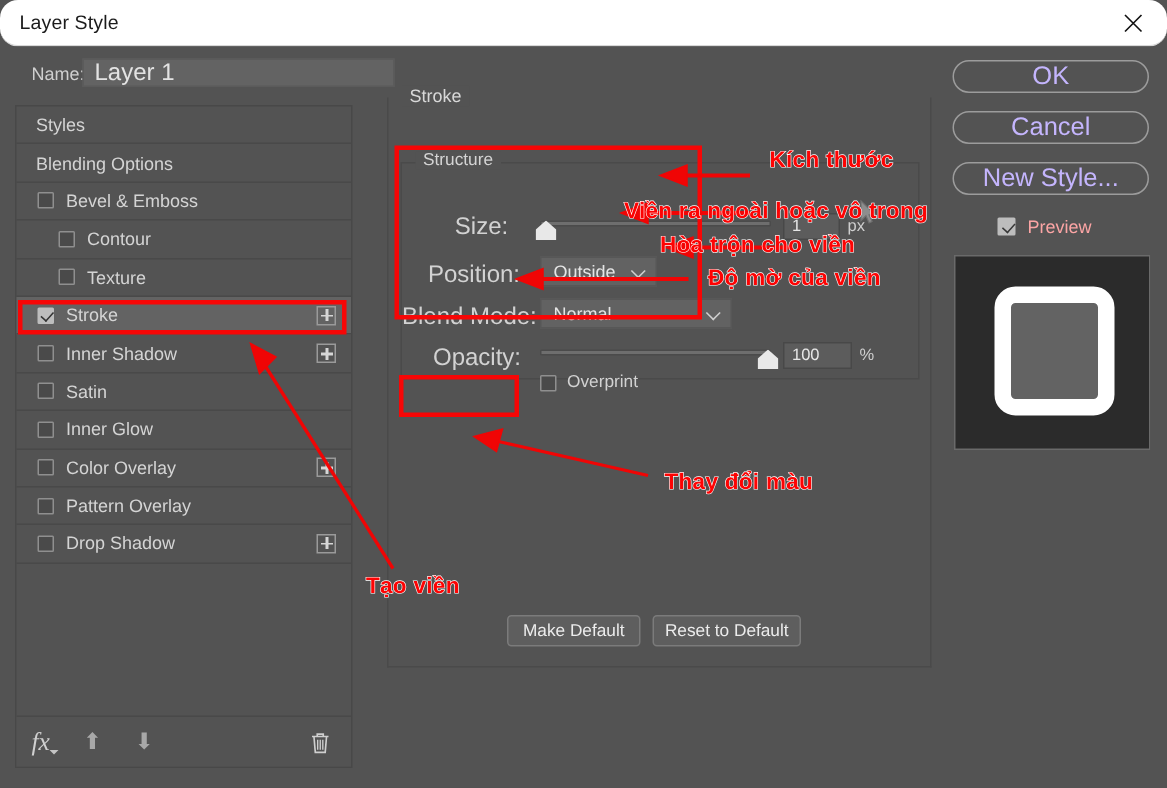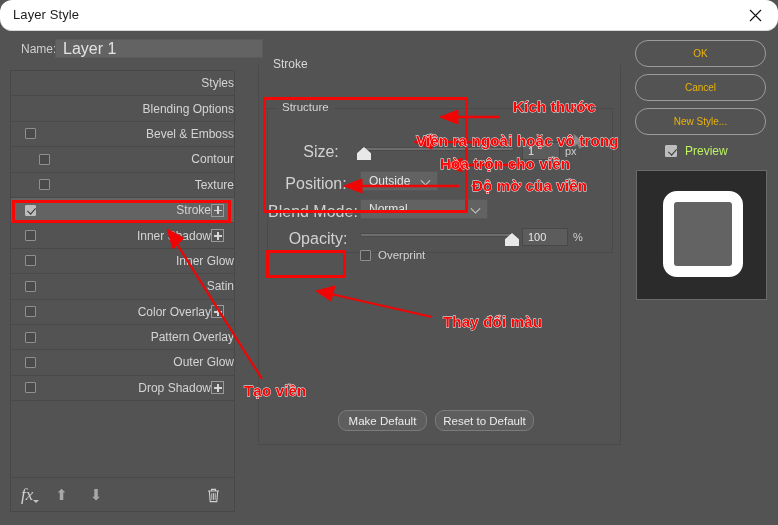--- a/index.html
+++ b/index.html
@@ -54,21 +54,20 @@
     font-family: "Liberation Sans", sans-serif;
     outline: none;
   }
 
   
   .styles-panel {
     position: absolute; left: 10px; top: 70px;
     width: 225px; height: 442px;
     background: #535353;
     border: 1px solid #484848;
-    text-align: right;
   }
   .styles-list {
     position: absolute; left: 0; top: 0;
     width: 223px; height: 405px;
   }
   .style-row {
     position: relative;
     height: 25.4px;
     border-bottom: 1px solid #494949;
     display: flex;
@@ -265,44 +264,44 @@
     width: 48px; height: 19px;
     background: linear-gradient(to bottom, #e6e6e6 0%, #ffffff 55%, #ffffff 100%);
     border: 1px solid #2f2f2f;
   }
 
   .btn-default {
     position: absolute;
     height: 21px;
     background: #5e5e5e;
     border: 1px solid #7b7b7b;
-    border-radius: 9px;
+    border-radius: 3px;
     color: #ececec;
     font-size: 11.5px;
     display: flex; align-items: center; justify-content: center;
     font-family: "Liberation Sans", sans-serif;
   }
 
   
   .rbtn {
     position: absolute;
     left: 635px;
-    width: 131px; height: 27px;
+    width: 131px; height: 22px;
     background: #535353;
     border: 1px solid #9c9c9c;
     border-radius: 13px;
-    color: #eab308;
-    font-size: 10px;
+    color: #c4b5fd;
+    font-size: 17px;
     display: flex; align-items: center; justify-content: center;
     font-family: "Liberation Sans", sans-serif;
   }
   .preview-row {
     position: absolute; left: 665px; top: 144px;
     display: flex; align-items: center;
-    font-size: 12px; color: #bef264;
+    font-size: 12px; color: #fca5a5;
   }
   .preview-cb {
     width: 12px; height: 12px;
     background: #bdbdbd;
     border: 1px solid #bdbdbd;
     border-radius: 1px;
     margin-right: 8px;
     position: relative;
   }
   .preview-cb::after {
@@ -398,38 +397,34 @@
           <span class="style-label">Stroke</span>
           <span class="plus-btn"></span>
         </div>
         <div class="style-row">
           <span class="style-cb"></span>
           <span class="style-label">Inner Shadow</span>
           <span class="plus-btn"></span>
         </div>
         <div class="style-row">
           <span class="style-cb"></span>
+          <span class="style-label">Satin</span>
+        </div>
+        <div class="style-row">
+          <span class="style-cb"></span>
           <span class="style-label">Inner Glow</span>
-        </div>
-        <div class="style-row">
-          <span class="style-cb"></span>
-          <span class="style-label">Satin</span>
         </div>
         <div class="style-row">
           <span class="style-cb"></span>
           <span class="style-label">Color Overlay</span>
           <span class="plus-btn"></span>
         </div>
         <div class="style-row">
           <span class="style-cb"></span>
           <span class="style-label">Pattern Overlay</span>
-        </div>
-        <div class="style-row">
-          <span class="style-cb"></span>
-          <span class="style-label">Outer Glow</span>
         </div>
         <div class="style-row">
           <span class="style-cb"></span>
           <span class="style-label">Drop Shadow</span>
           <span class="plus-btn"></span>
         </div>
       </div>
     <div class="styles-footer">
       <span class="fx-icon">fx</span>
       <span class="arrow-icon">⬆</span>

